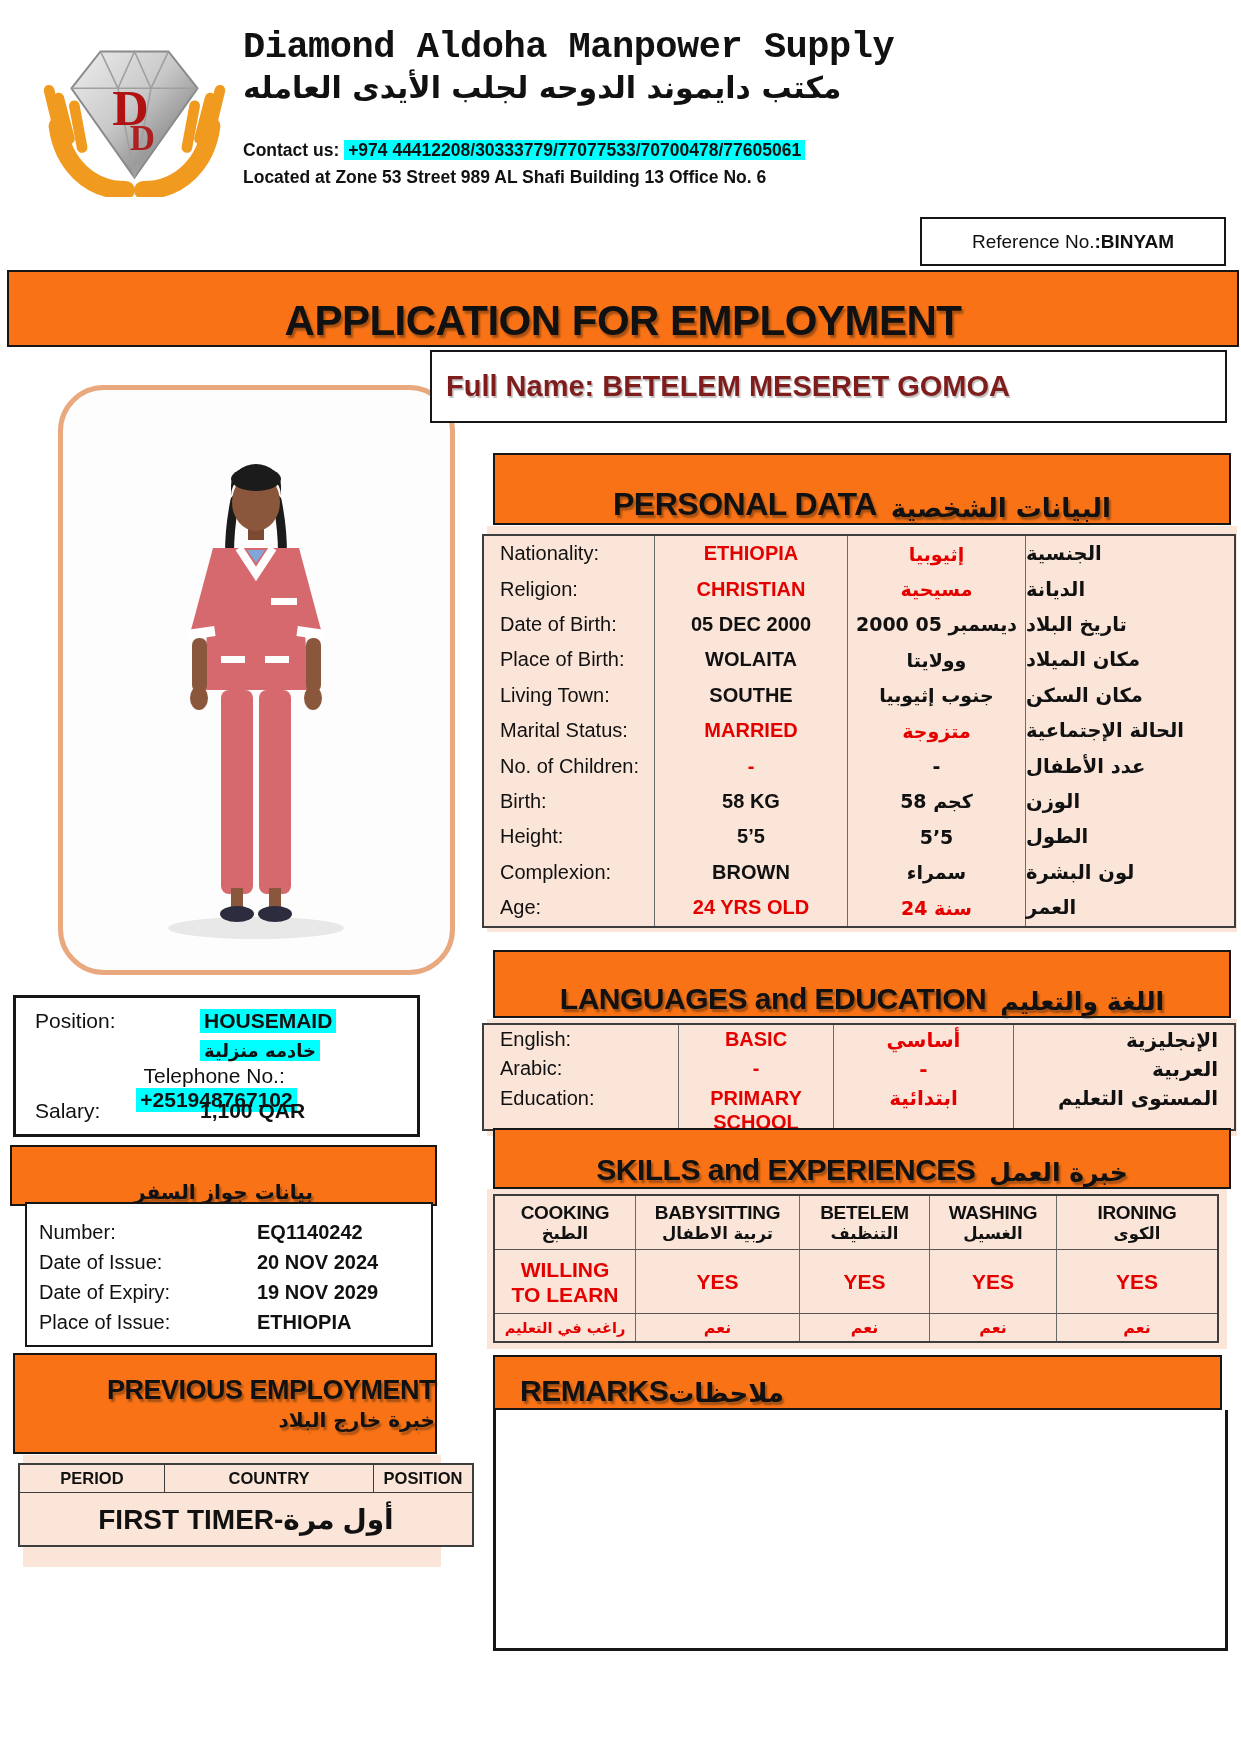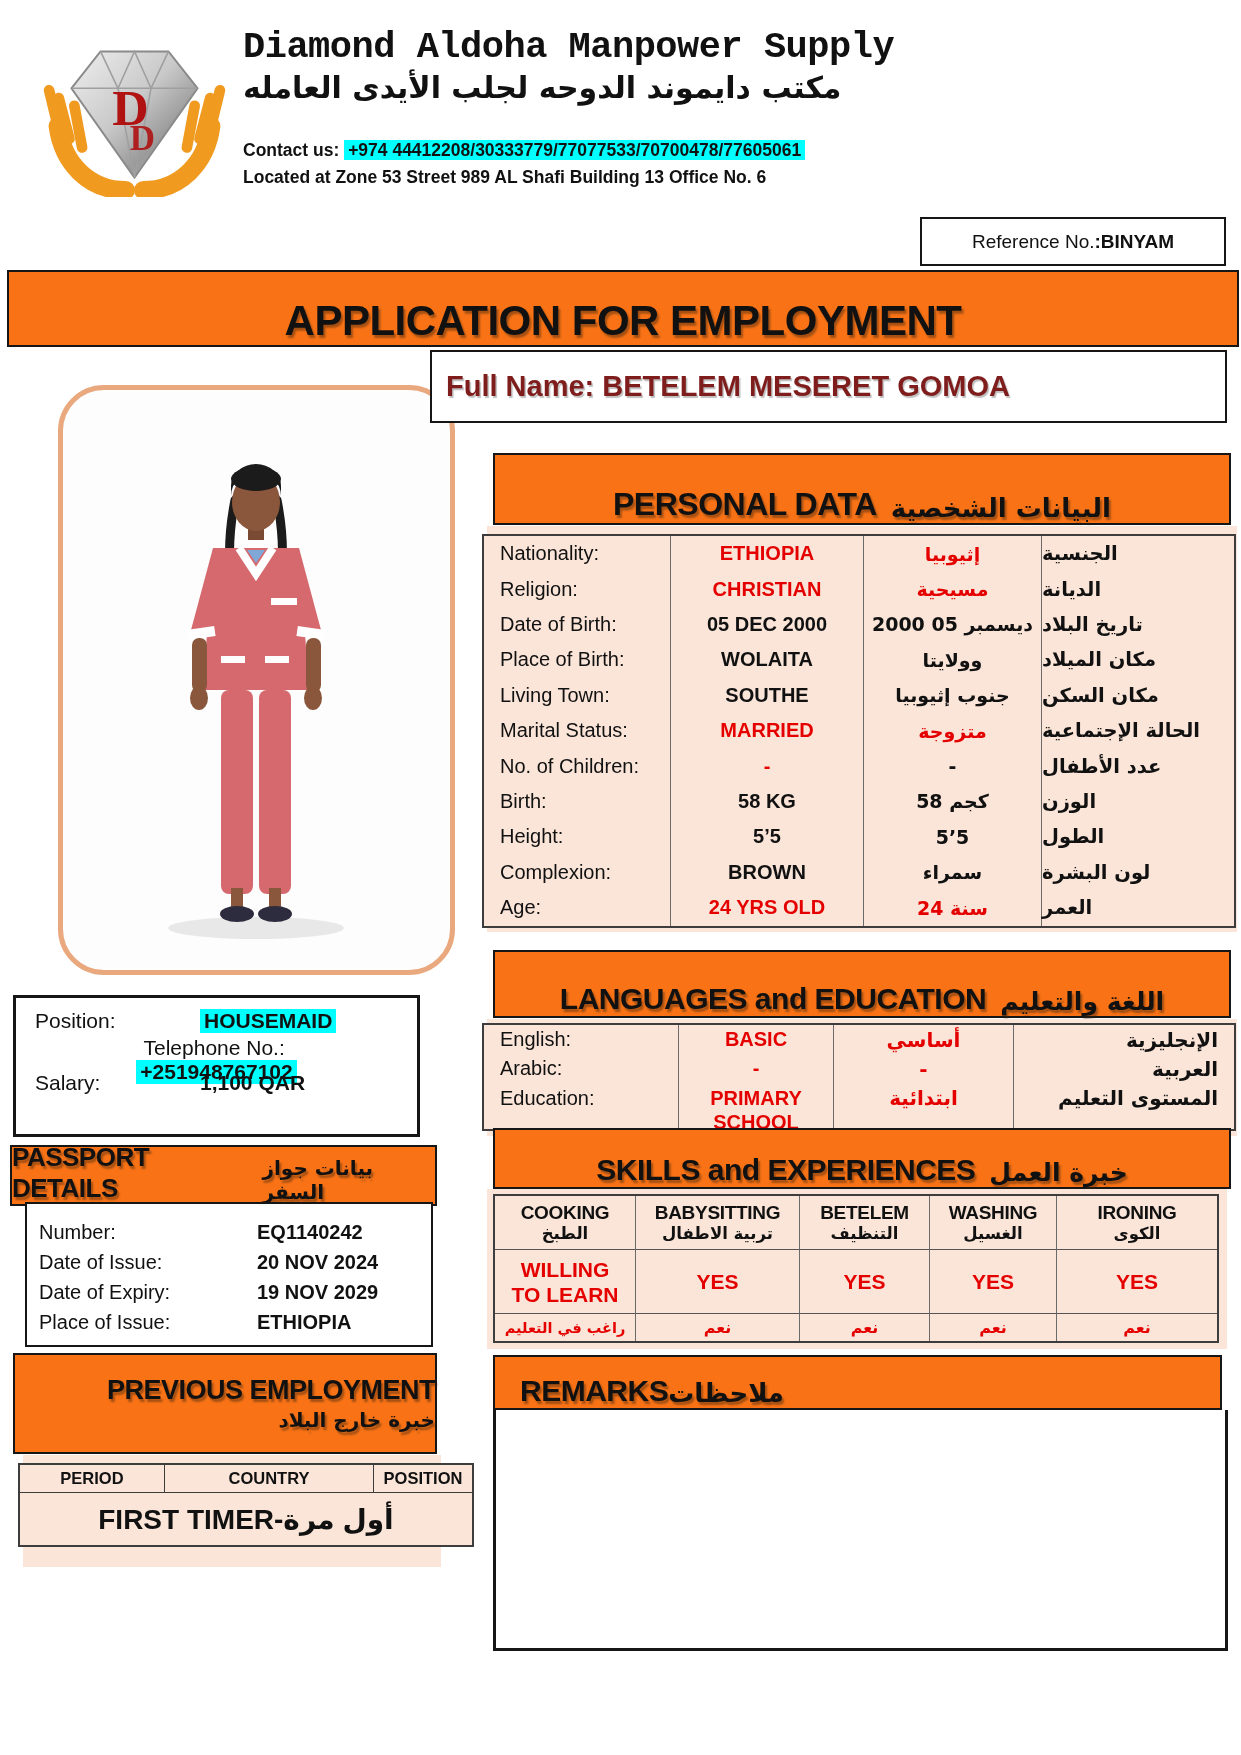--- a/index.html
+++ b/index.html
@@ -148,32 +148,35 @@
       <ellipse cx="174" cy="524" rx="17" ry="8" fill="#2c2c3e"></ellipse>
       <ellipse cx="212" cy="524" rx="17" ry="8" fill="#2c2c3e"></ellipse>
     </svg>
   </div>
 
   <div class="abs box" style="left:13px;top:995px;width:407px;height:142px;border-width:3px;padding-top:8px;box-sizing:border-box;">
     <div class="prow" style="height:30px;">
       <span class="lab">Position:</span>
       <span class="val hl">HOUSEMAID</span>
     </div>
+    <div class="prow" style="height:28px;">
+      <span class="lab"></span>
+      <span class="val hl ar" style="font-size:18px;direction:rtl;">خادمه منزلية</span>
+    </div>
     <div class="prow" style="height:32px;flex-direction:column;">
       <span class="lab">Telephone No.:</span>
       <span class="val hl">+251948767102</span>
     </div>
     <div class="prow" style="height:30px;">
       <span class="lab">Salary:</span>
       <span class="val">1,100 QAR</span>
     </div>
   </div>
 
   <div class="abs banner" style="left:10px;top:1145px;width:423px;height:57px;font-size:26px;gap:10px;">
-    <span class="en">PASSPORT DETAILS</span>
     <span class="ar" style="font-size:20px;">بيانات جواز السفر</span>
   </div>
   <div class="abs box" style="left:25px;top:1202px;width:408px;height:145px;padding-top:13px;box-sizing:border-box;">
     <div class="ppr">
         <span class="lab">Number:</span>
       <span class="val">EQ1140242</span>
       </div>
     <div class="ppr">
         <span class="lab">Date of Issue:</span>
       <span class="val">20 NOV 2024</span>
@@ -208,21 +211,21 @@
       <span>BETELEM MESERET GOMOA</span>
     </span>
   </div>
 
   <div class="abs banner" style="left:493px;top:453px;width:734px;height:68px;">
     <span class="en" style="font-size:32px;">PERSONAL DATA</span>
     <span class="ar" style="font-size:26px;">البيانات الشخصية</span>
   </div>
   <div class="abs pink" style="left:487px;top:526px;width:750px;height:406px;"></div>
   <div class="abs tblborder pcols" style="left:482px;top:534px;width:750px;height:390px;">
-    <div class="pcol c-label div" style="width:187px;">
+    <div class="pcol c-label div" style="width:171px;">
         <div class="p-line">Nationality:</div>
         <div class="p-line">Religion:</div>
         <div class="p-line">Date of Birth:</div>
         <div class="p-line">Place of Birth:</div>
         <div class="p-line">Living Town:</div>
         <div class="p-line">Marital Status:</div>
         <div class="p-line">No. of Children:</div>
         <div class="p-line">Birth:</div>
         <div class="p-line">Height:</div>
         <div class="p-line">Complexion:</div>

